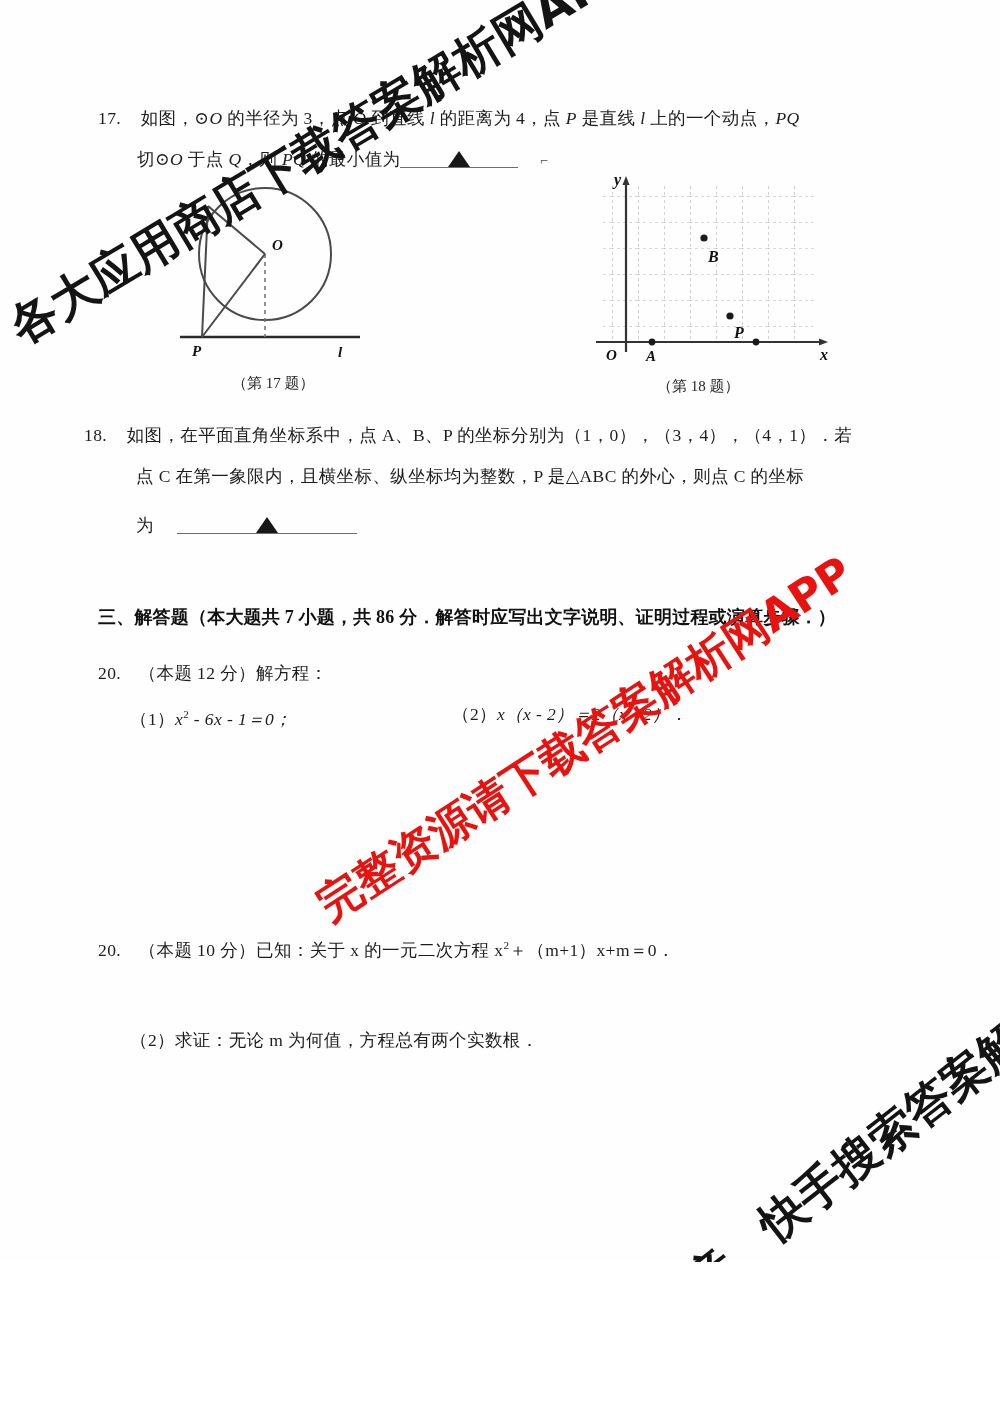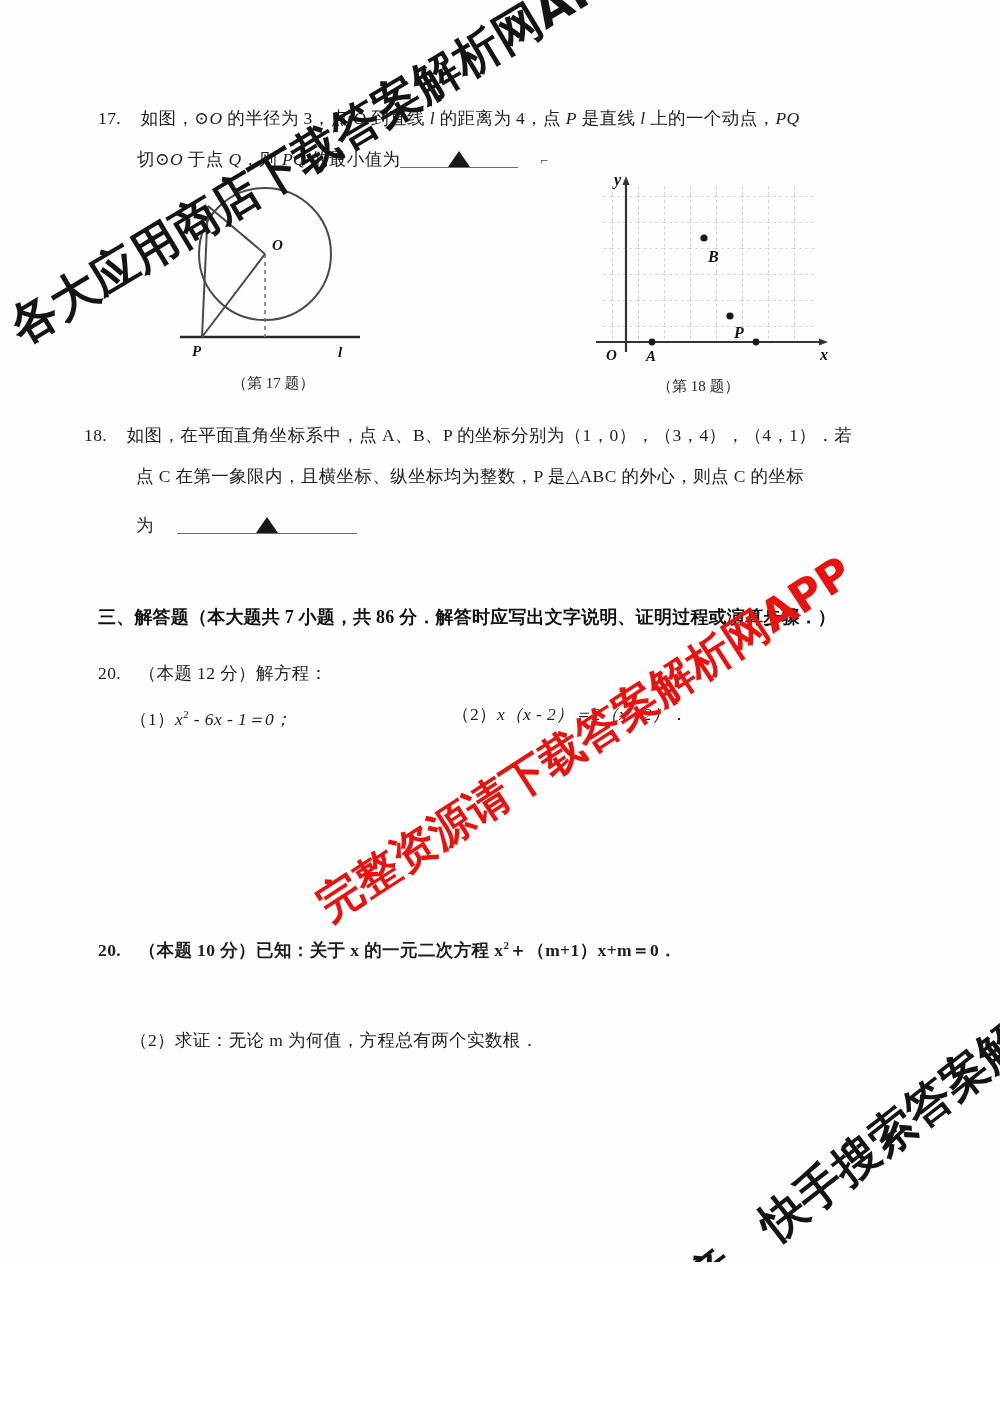--- a/index.html
+++ b/index.html
@@ -190,21 +190,21 @@
   </div>
 
   <div class="qtext" style="left:130px; top:694px;">
     <span>（1）</span><span class="ital">x</span><span class="sup-n">2</span><span class="ital"> - 6x - 1＝0；</span>
   </div>
 
   <div class="qtext" style="left:452px; top:694px;">
     <span>（2）</span><span class="ital">x</span><span class="ital">（x - 2）＝2（x - 2）．</span>
   </div>
 
-  <div class="qtext" style="left:98px; top:925px;font-weight:bold;">
+  <div class="qtext" style="left:98px; top:925px;">
     <span>20.</span>
     <span style="display:inline-block;width:8px"></span>
     <span>（本题 10 分）已知：关于 x 的一元二次方程 x</span><span class="sup-n">2</span><span>＋（m+1）x+m＝0．</span>
   </div>
 
 
   <div class="qtext" style="left:130px; top:1020px;text-align:center;">
     <span>（2）</span><span>求证：无论 m 为何值，方程总有两个实数根．</span>
   </div>
 

